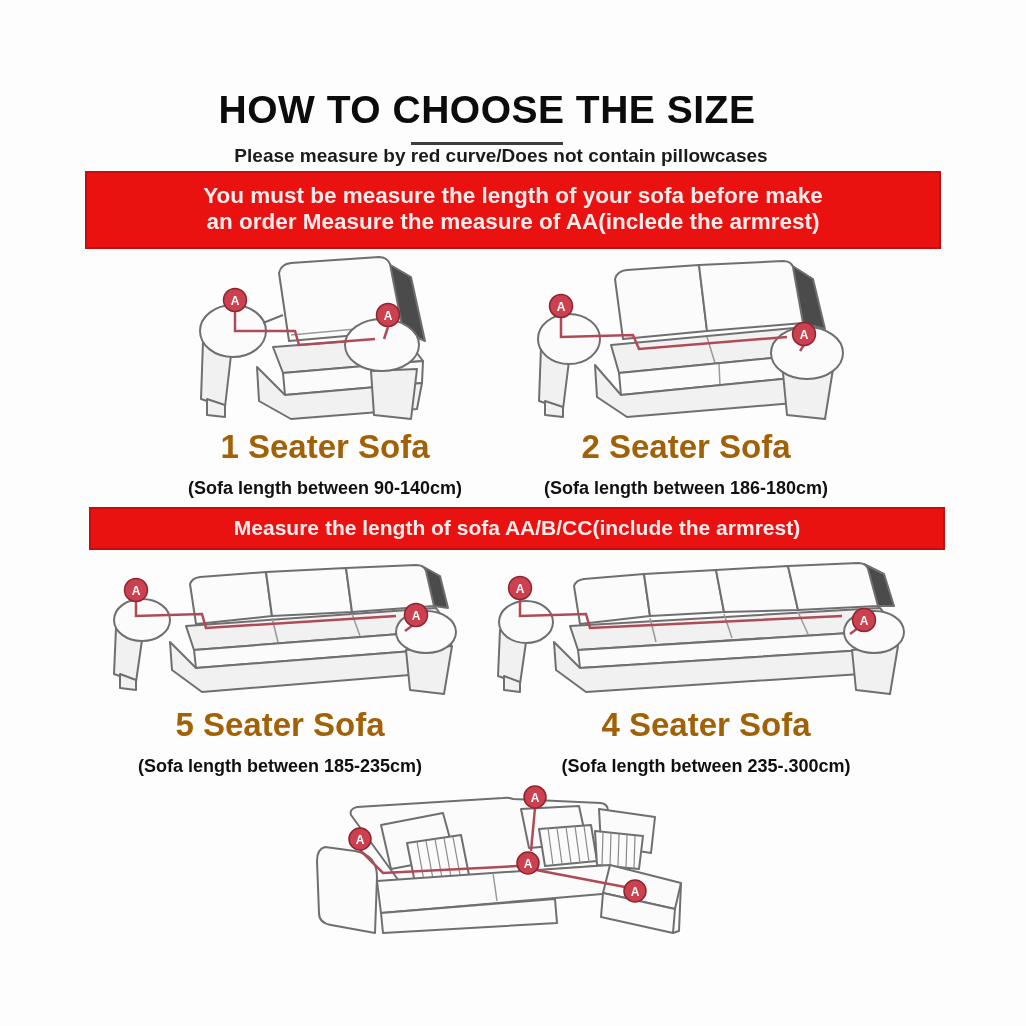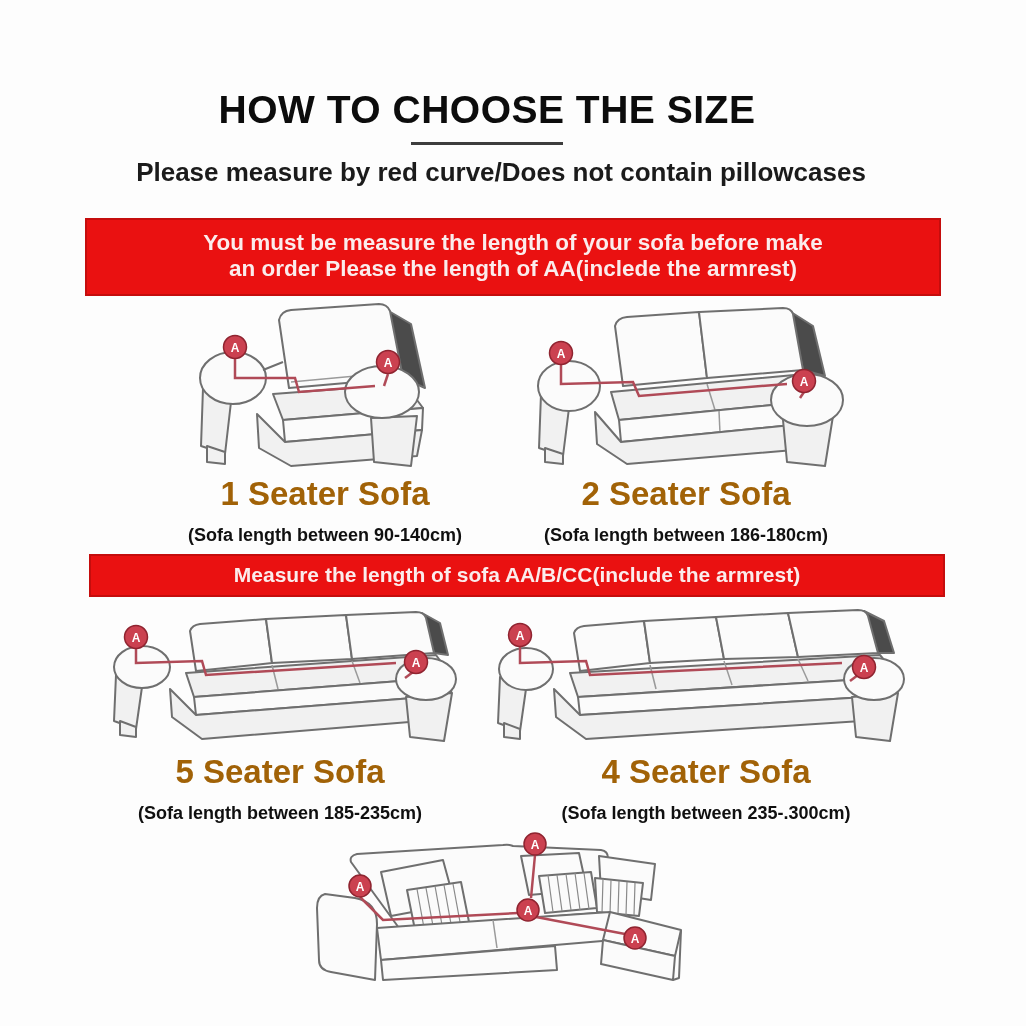--- a/index.html
+++ b/index.html
@@ -19,31 +19,31 @@
   .title {
     font-size: 39px; font-weight: bold; letter-spacing: 0.5px;
     color: #0c0c0c; transform: translateX(-26px);
     white-space: nowrap;
   }
   .title-underline {
     width: 152px; height: 3px; background: #3d3d3d;
     margin-top: 10px; transform: translateX(-26px);
   }
   .subtitle {
-    margin-top: 12px; font-size: 26px; font-weight: bold;
+    font-size: 19px; font-weight: bold;
     color: #1b1b1b; transform: translateX(-12px);
     white-space: nowrap;
     text-align: center;
   }
   .banner {
     width: 856px; background: #ea1111; color: #fbecec;
     border: 2px solid #c50d0d;
     text-align: center; font-weight: bold;
   }
-  .banner-top { margin-top: 30px; padding: 10px 14px 12px; font-size: 22.5px; line-height: 26px; }
+  .banner-top { margin-top: 4px; padding: 10px 14px 12px; font-size: 22.5px; line-height: 26px; }
   .banner-mid { margin-top: 8px; padding: 7px 0 8px; font-size: 21px; margin-left: 8px; }
   .sofa-row {
     display: flex; justify-content: center; align-items: flex-end;
     margin-top: 2px;
   }
   .row-1 { gap: 46px; }
   .row-2 { gap: 26px; margin-top: 4px; }
   .sofa-cell { display: flex; flex-direction: column; align-items: center; }
   .sofa-name { font-size: 33px; font-weight: bold; color: #a16207; margin-top: 2px; white-space: nowrap; }
   .sofa-range { font-size: 18px; font-weight: bold; color: #101010; margin-top: 12px; white-space: nowrap; }
@@ -65,21 +65,21 @@
 <body>
 
 <div class="page">
 
   <div class="title">HOW TO CHOOSE THE SIZE</div>
   <div class="title-underline"></div>
   <div class="subtitle">Please measure by red curve/Does not contain pillowcases</div>
 
   <div class="banner banner-top">
     <div>You must be measure the length of your sofa before make</div>
-    <div>an order Please the length of AA(inclede the armrest)</div>
+    <div>an order Measure the measure of AA(inclede the armrest)</div>
   </div>
 
   <div class="sofa-row row-1">
 
     <div class="sofa-cell">
       <svg width="300" height="175" viewBox="0 0 300 175">
         <g class="sketch">
           <path class="dark-patch" d="M212 12 L236 26 L250 90 L228 80 Z"></path>
           <path d="M104 22 Q106 13 116 12 L204 6 Q212 6 215 13 L228 80 L114 90 Z"></path>
           <path class="seam" d="M116 84 L224 74"></path>

